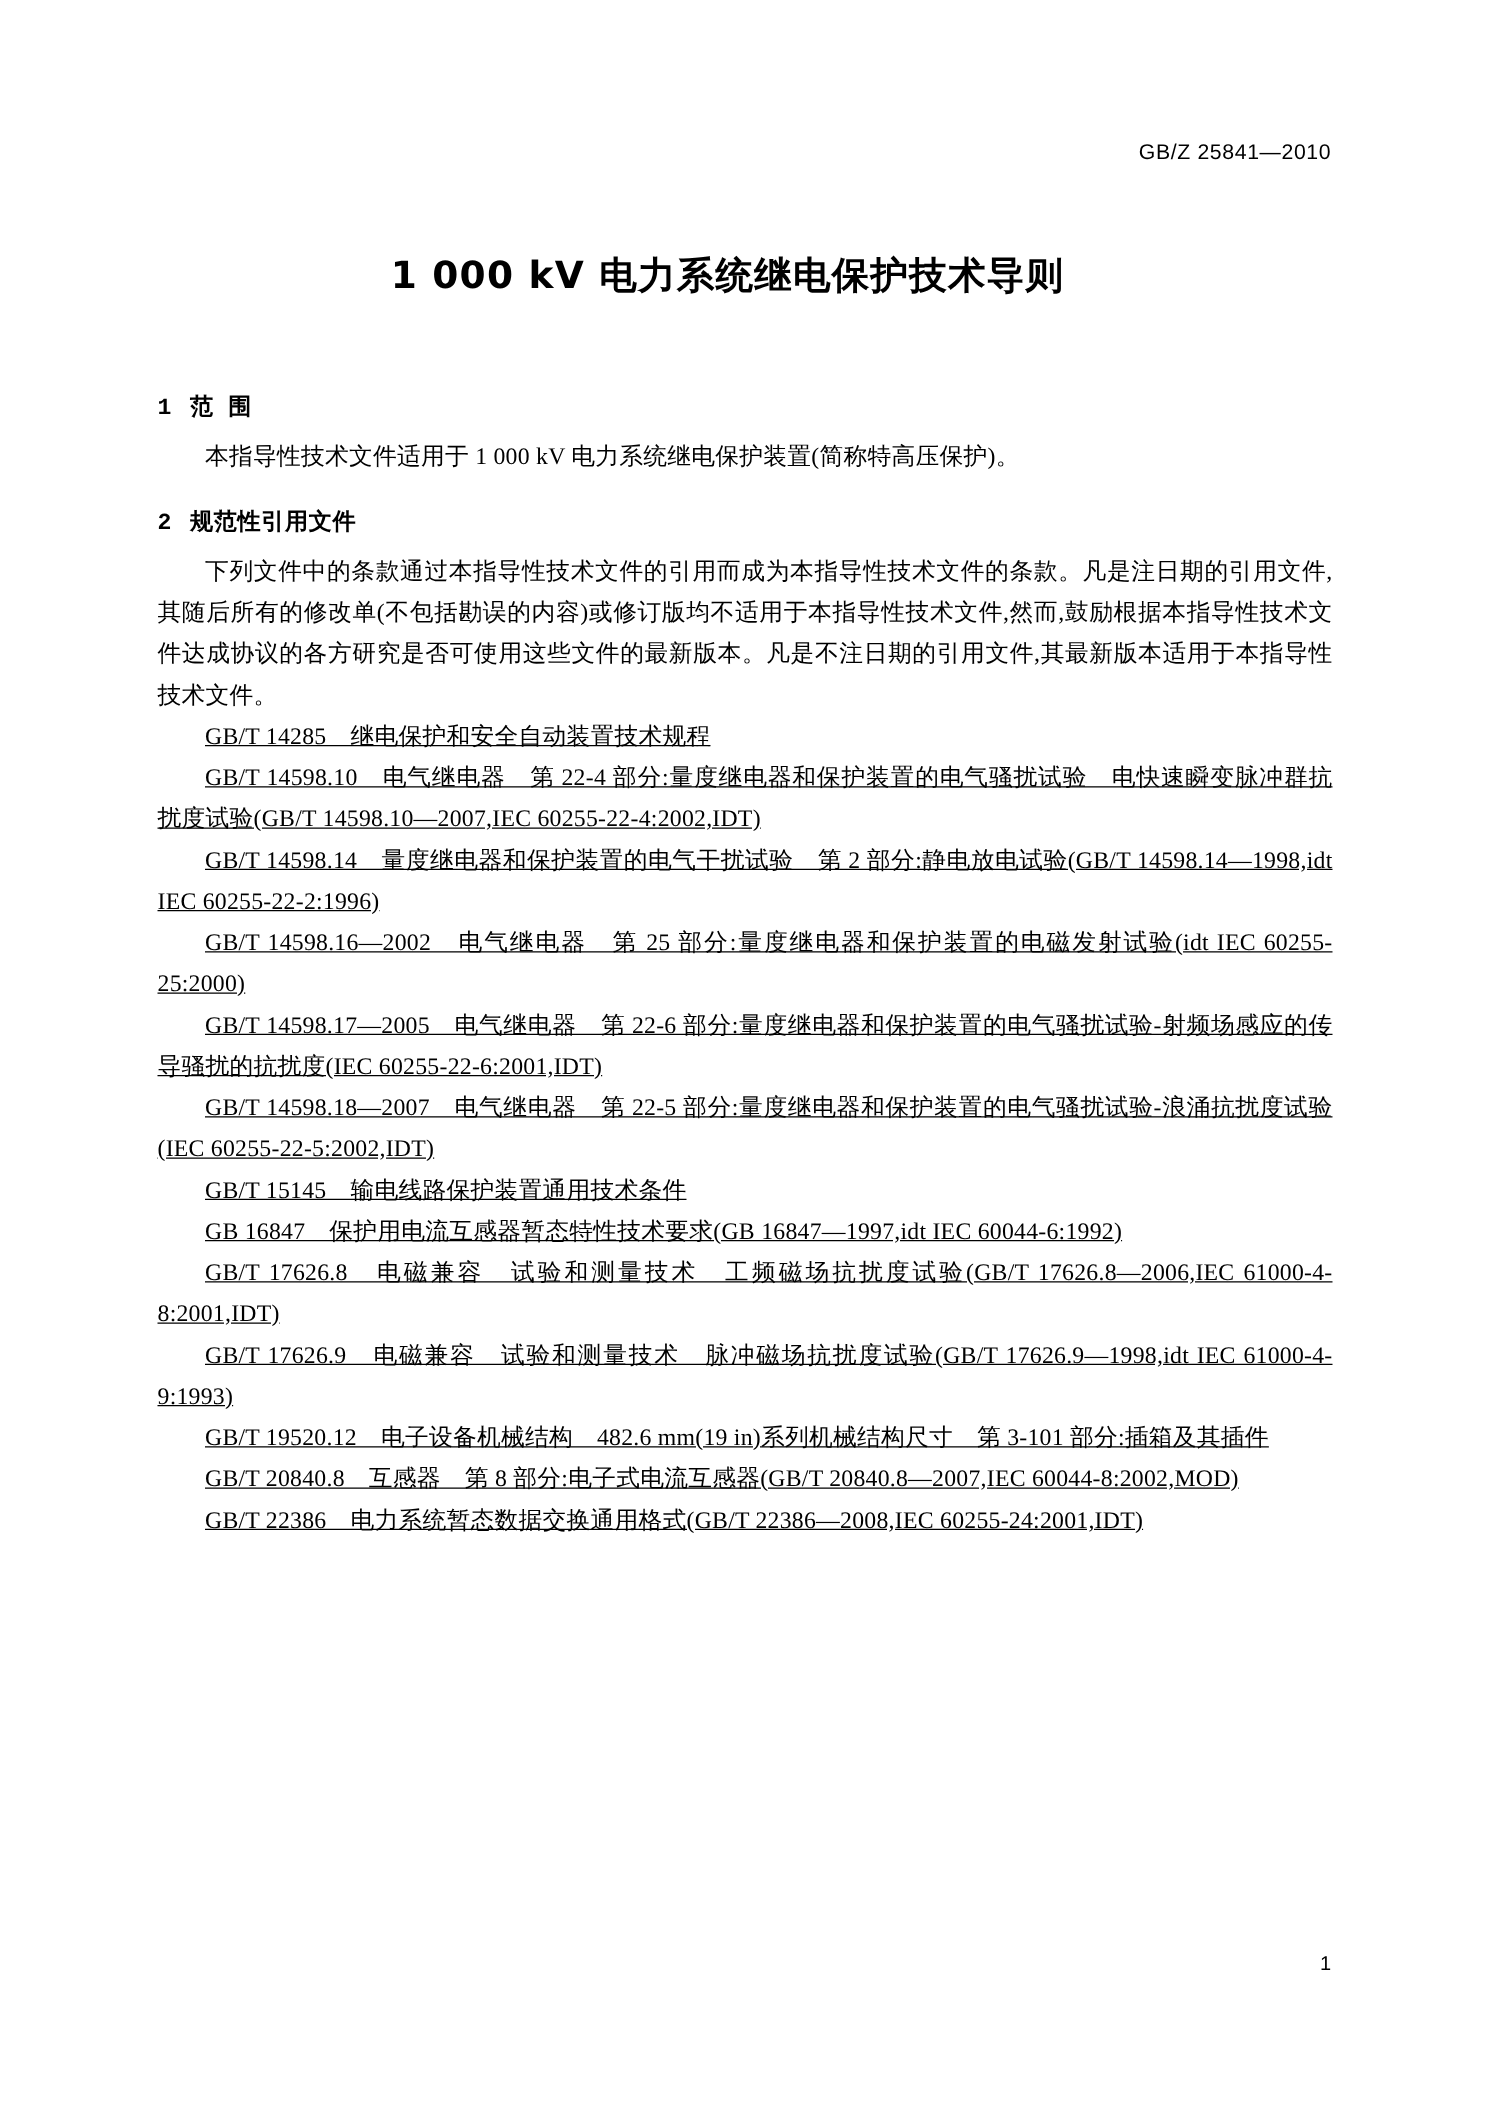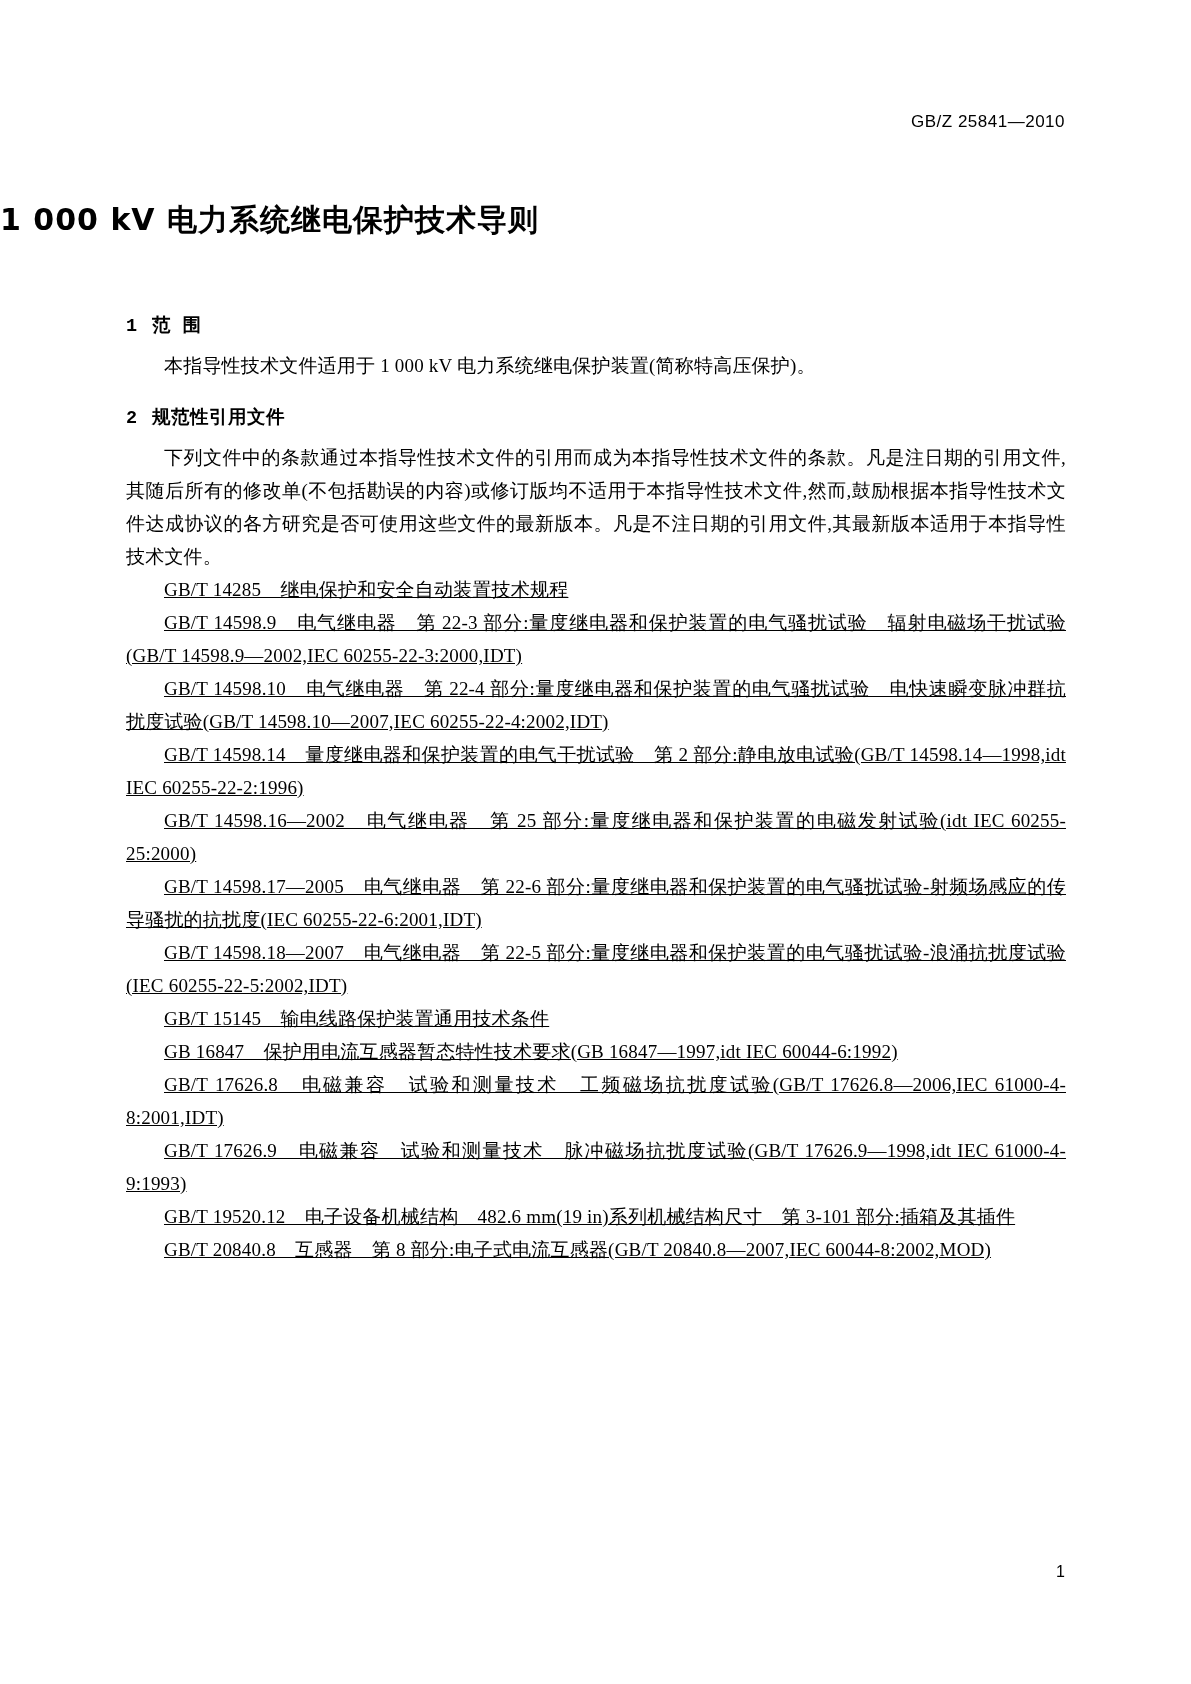--- a/index.html
+++ b/index.html
@@ -29,20 +29,21 @@
     font-family: "Liberation Sans", sans-serif;
     font-size: 17px;
     letter-spacing: 0.5px;
     color: #000;
   }
   .doc-title {
     position: absolute;
     top: 200px;
     left: 0;
     width: 1164px;
+    text-align: center;
     font-family: "DejaVu Sans", sans-serif;
     font-weight: bold;
     font-size: 30px;
     letter-spacing: 1px;
   }
   .content {
     position: absolute;
     top: 290px;
     left: 126px;
     width: 940px;
@@ -103,31 +104,31 @@
     </div>
     <p class="body indent">本指导性技术文件适用于 1 000 kV 电力系统继电保护装置(简称特高压保护)。</p>
 
     <div class="sec-head">
       <span class="num">2</span><span>规范性引用文件</span>
     </div>
     <p class="body indent">下列文件中的条款通过本指导性技术文件的引用而成为本指导性技术文件的条款。凡是注日期的引用文件,其随后所有的修改单(不包括勘误的内容)或修订版均不适用于本指导性技术文件,然而,鼓励根据本指导性技术文件达成协议的各方研究是否可使用这些文件的最新版本。凡是不注日期的引用文件,其最新版本适用于本指导性技术文件。</p>
 
     <div class="refs">
       <p>GB/T 14285　继电保护和安全自动装置技术规程</p>
-      <p>GB/T 14598.9　电气继电器　第 22-3 部分:量度继电器和保护装置的电气骚扰试验　辐射电磁场干扰试验(GB/T 14598.9—2002,IEC 60255-22-3:2000,IDT)</p>
       <p>GB/T 14598.10　电气继电器　第 22-4 部分:量度继电器和保护装置的电气骚扰试验　电快速瞬变脉冲群抗扰度试验(GB/T 14598.10—2007,IEC 60255-22-4:2002,IDT)</p>
       <p>GB/T 14598.14　量度继电器和保护装置的电气干扰试验　第 2 部分:静电放电试验(GB/T 14598.14—1998,idt IEC 60255-22-2:1996)</p>
       <p>GB/T 14598.16—2002　电气继电器　第 25 部分:量度继电器和保护装置的电磁发射试验(idt IEC 60255-25:2000)</p>
       <p>GB/T 14598.17—2005　电气继电器　第 22-6 部分:量度继电器和保护装置的电气骚扰试验-射频场感应的传导骚扰的抗扰度(IEC 60255-22-6:2001,IDT)</p>
       <p>GB/T 14598.18—2007　电气继电器　第 22-5 部分:量度继电器和保护装置的电气骚扰试验-浪涌抗扰度试验(IEC 60255-22-5:2002,IDT)</p>
       <p>GB/T 15145　输电线路保护装置通用技术条件</p>
       <p>GB 16847　保护用电流互感器暂态特性技术要求(GB 16847—1997,idt IEC 60044-6:1992)</p>
       <p>GB/T 17626.8　电磁兼容　试验和测量技术　工频磁场抗扰度试验(GB/T 17626.8—2006,IEC 61000-4-8:2001,IDT)</p>
       <p>GB/T 17626.9　电磁兼容　试验和测量技术　脉冲磁场抗扰度试验(GB/T 17626.9—1998,idt IEC 61000-4-9:1993)</p>
       <p>GB/T 19520.12　电子设备机械结构　482.6 mm(19 in)系列机械结构尺寸　第 3-101 部分:插箱及其插件</p>
       <p>GB/T 20840.8　互感器　第 8 部分:电子式电流互感器(GB/T 20840.8—2007,IEC 60044-8:2002,MOD)</p>
+      <p>GB/T 22386　电力系统暂态数据交换通用格式(GB/T 22386—2008,IEC 60255-24:2001,IDT)</p>
     </div>
 
   </div>
 
   <div class="pagenum">1</div>
 
 </div>
 
 </body></html>

